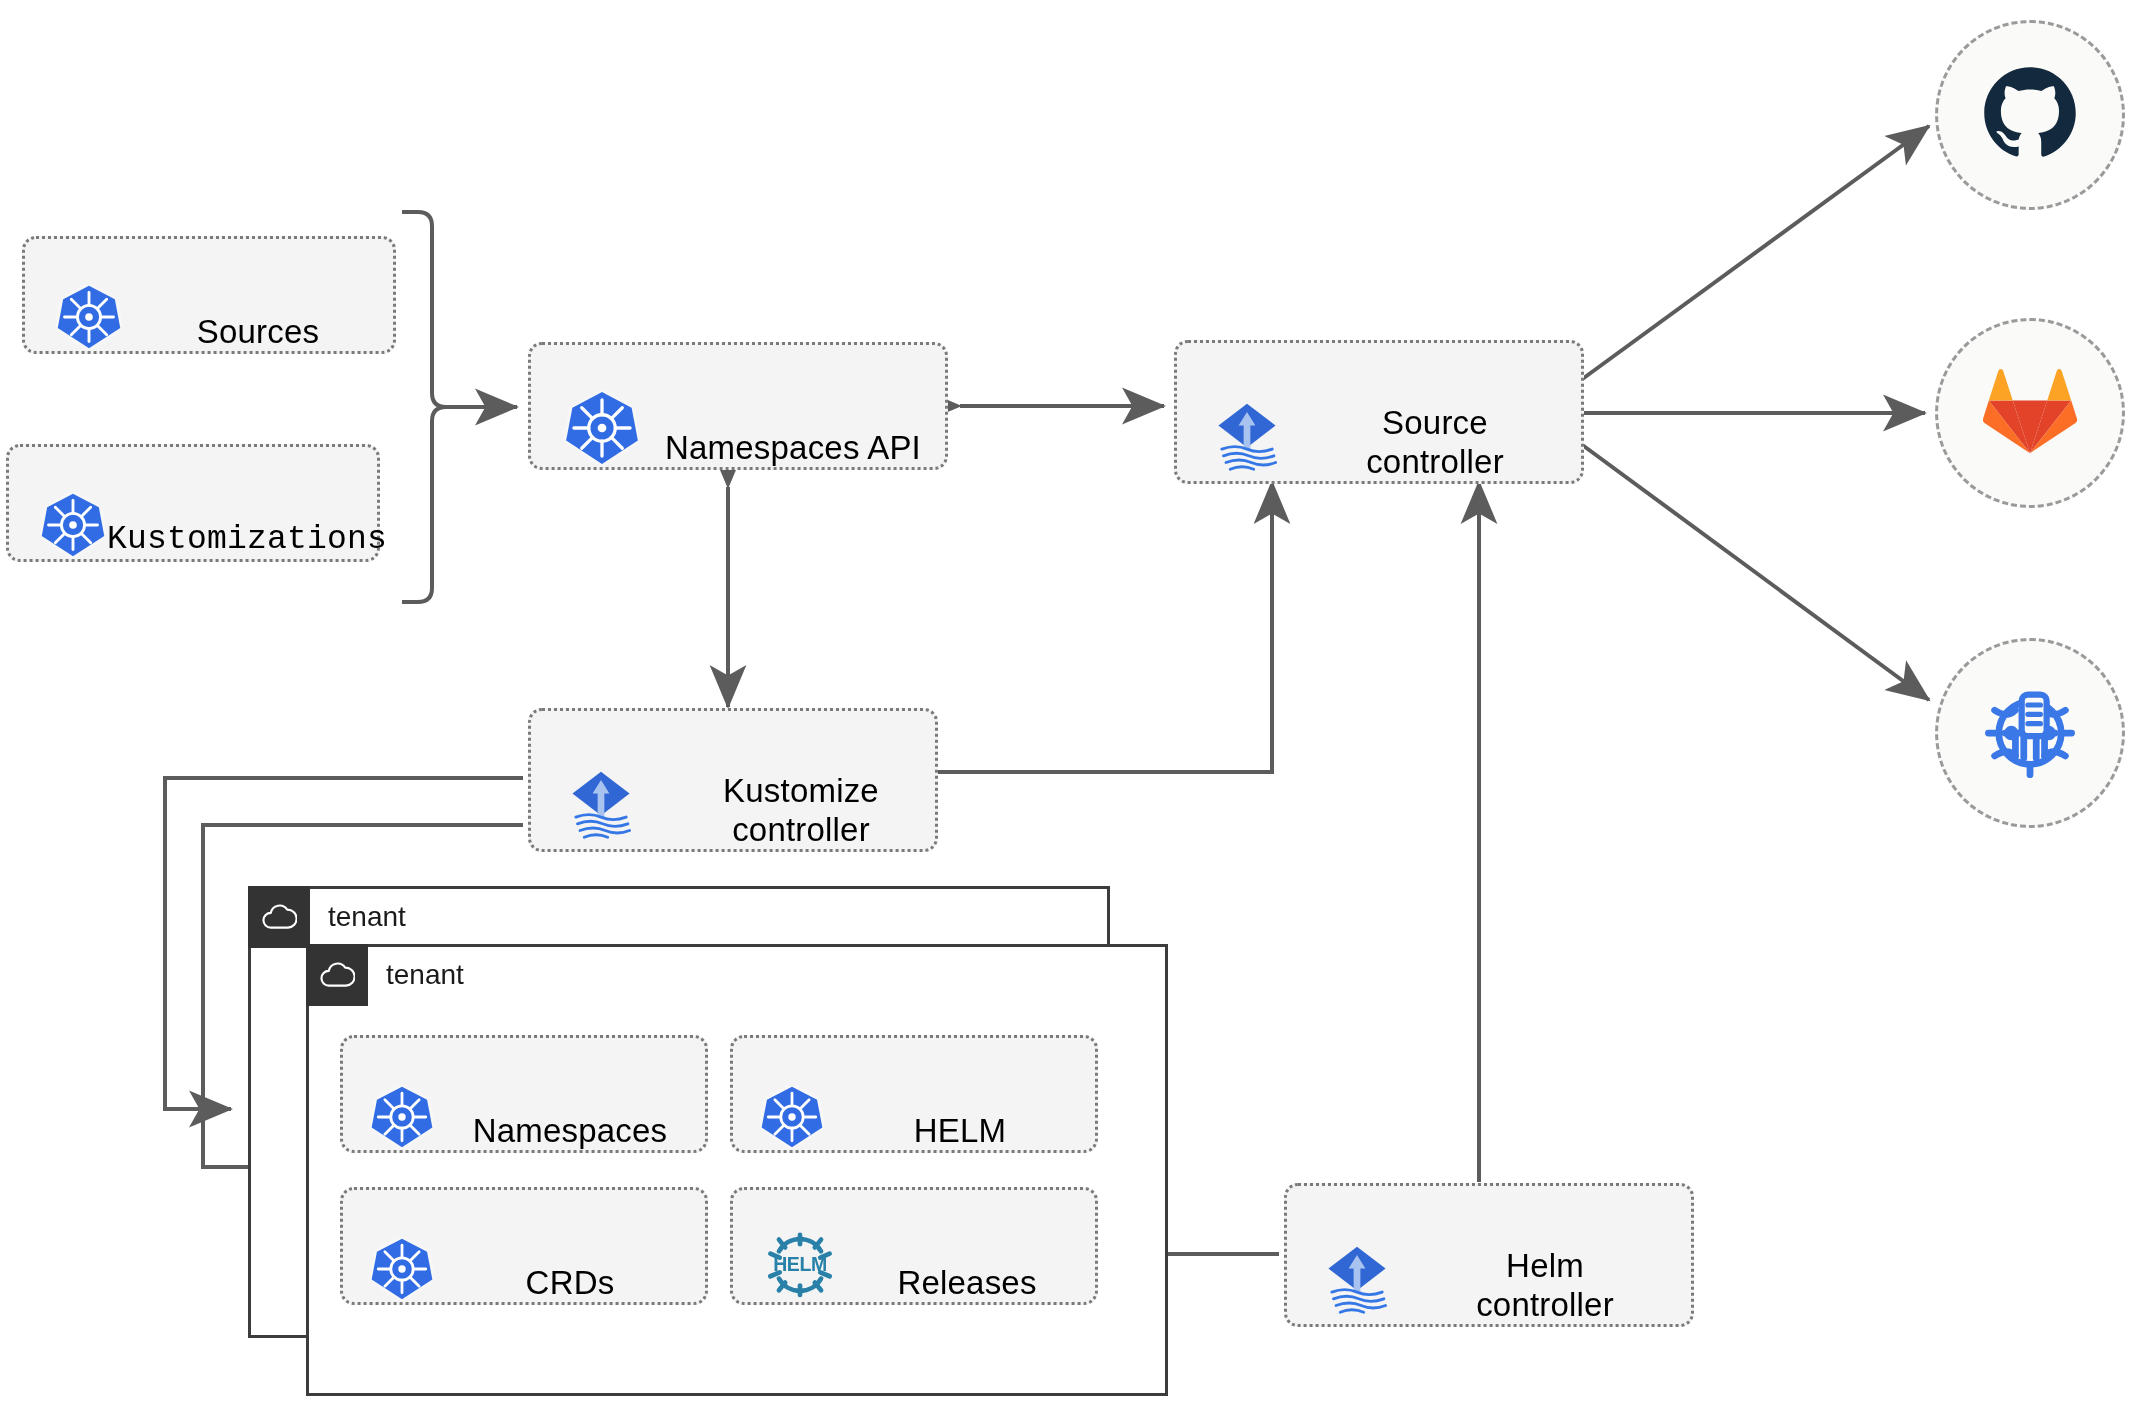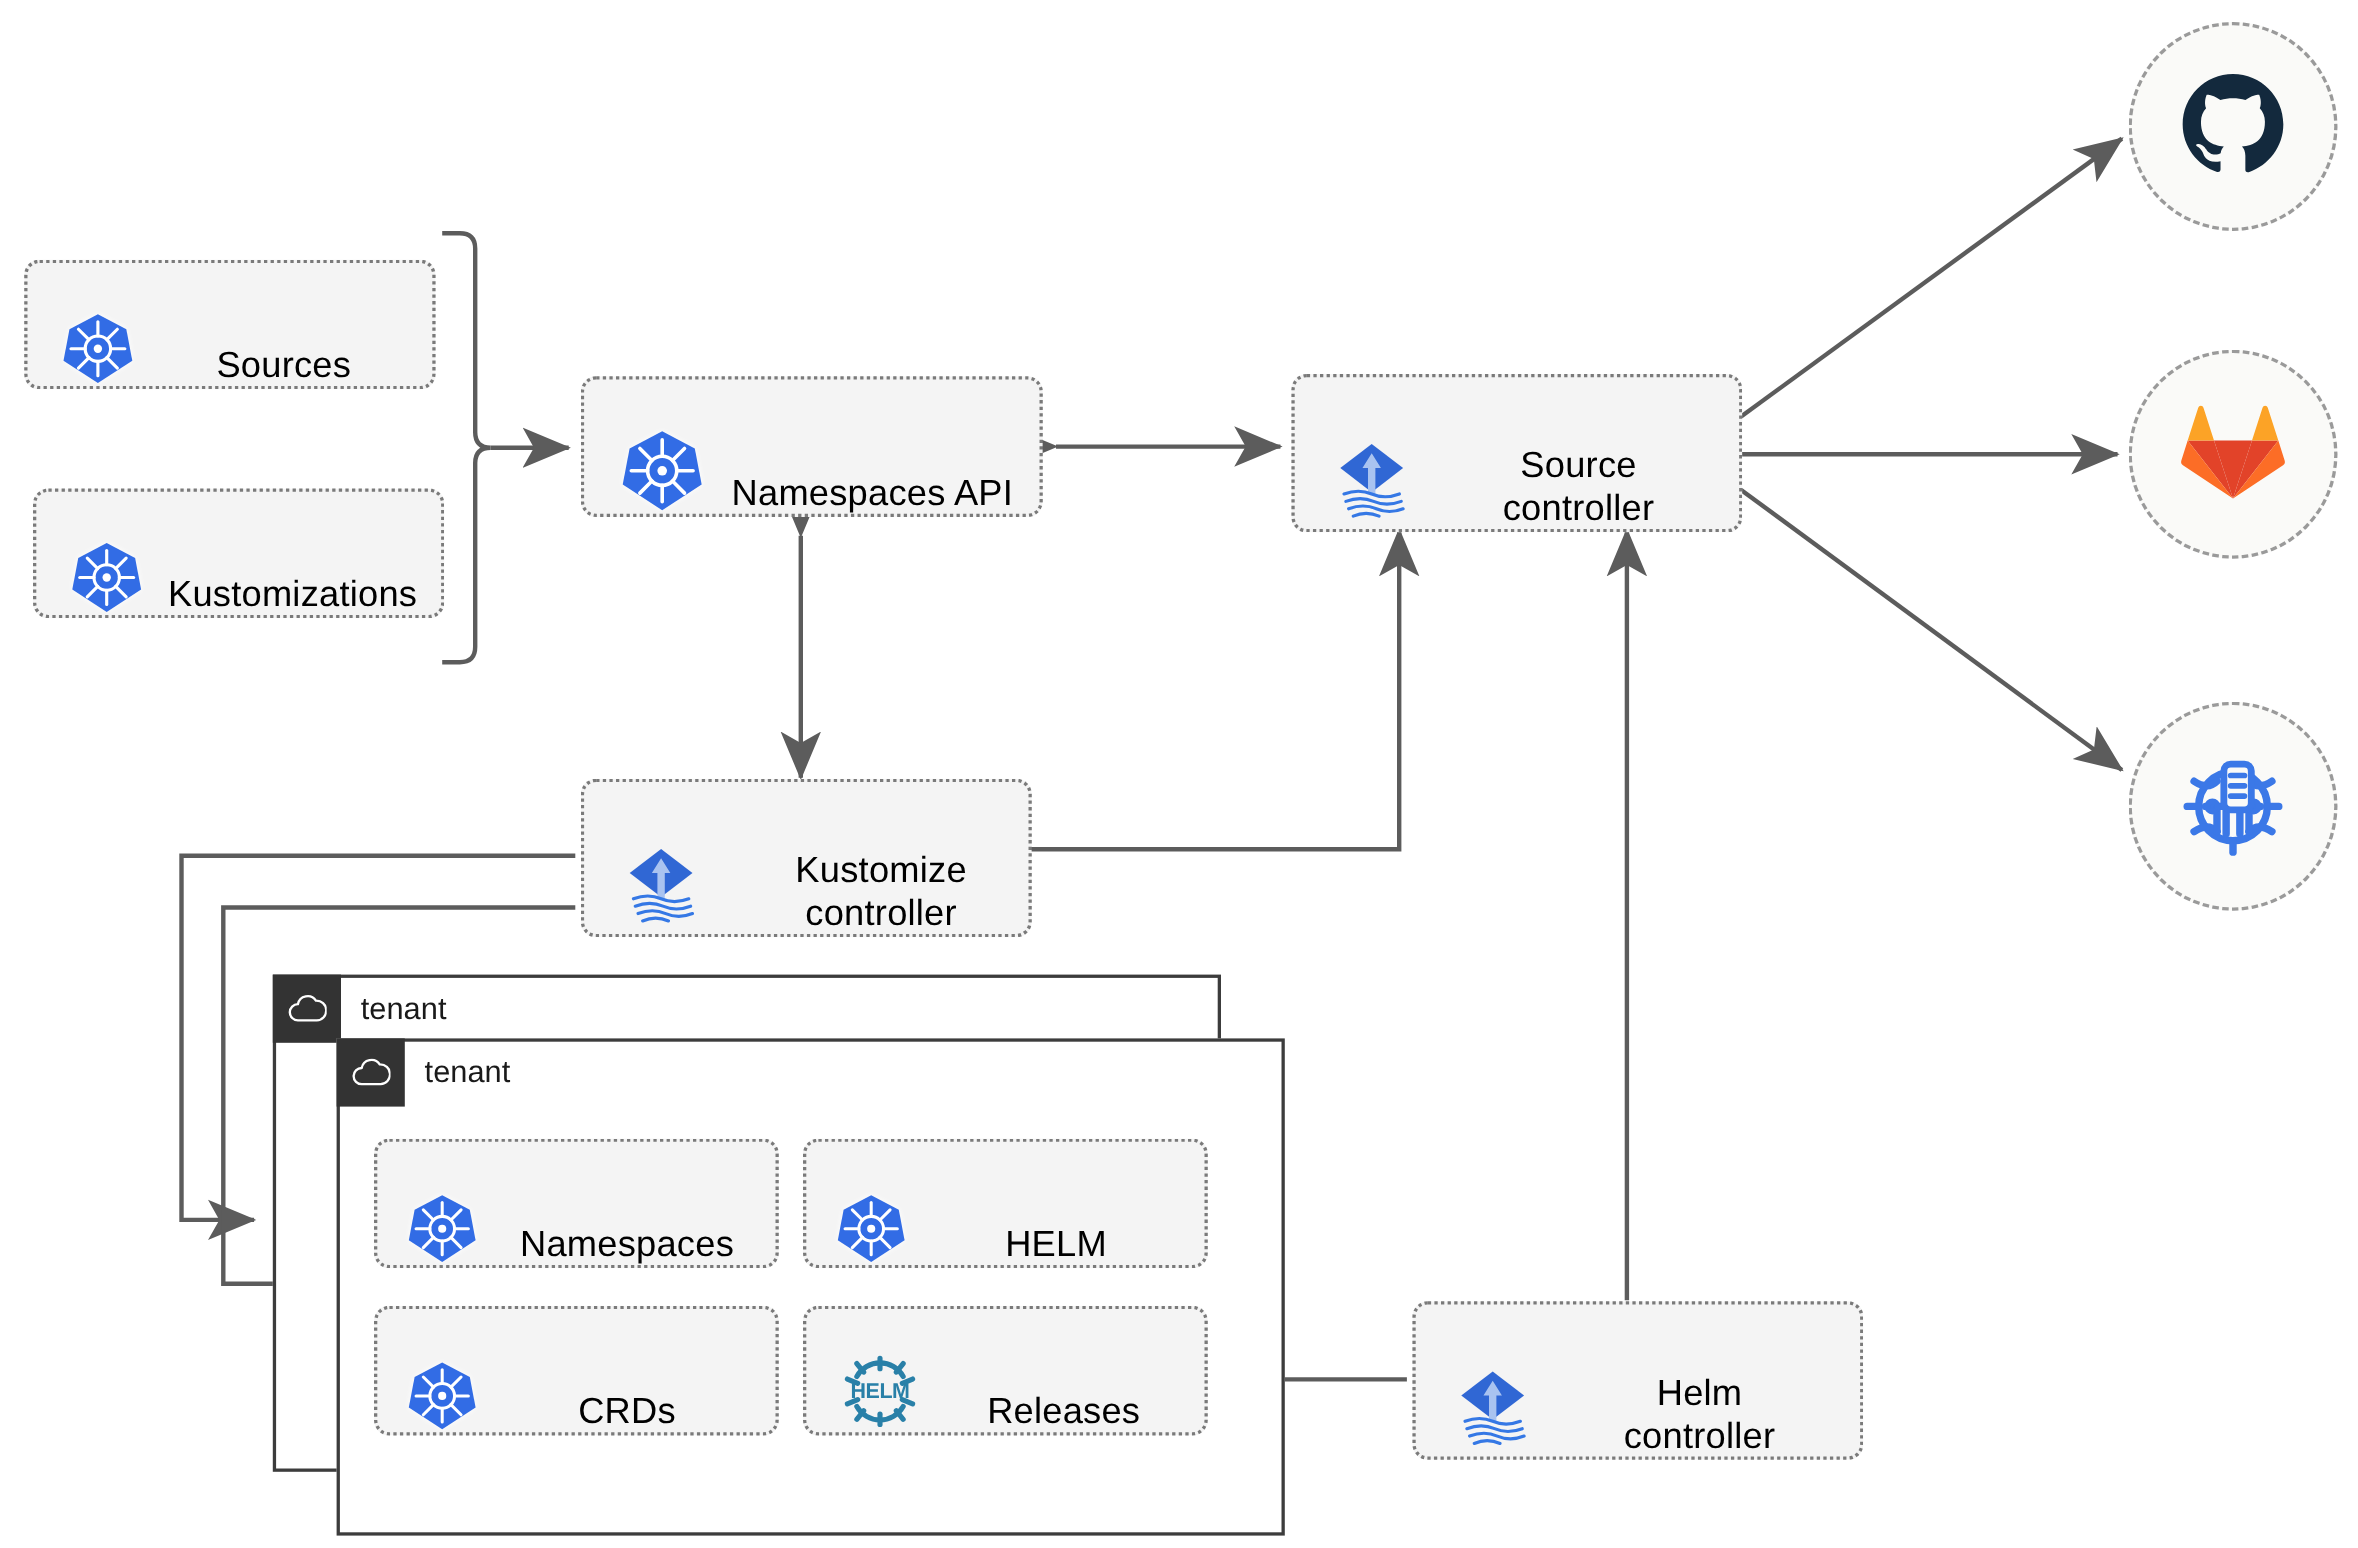--- a/index.html
+++ b/index.html
@@ -121,21 +121,21 @@
             <path d="M62,62 L76,76"></path>
           <path d="M62,38 L76,24"></path>
             <path d="M38,62 L24,76"></path>
         </g>
         <circle cx="50" cy="50" r="5.6" fill="#fff"></circle>
       </svg>
     </span>
     <span class="lbl">Sources</span>
   </div>
 
-  <div class="node" style="left:30px;top:444px;width:374px;height:118px;">
+  <div class="node" style="left:6px;top:444px;width:374px;height:118px;font-family:Liberation Mono, monospace;">
     <span class="ico k8s-wrap" style="margin-left:30px;">
       <svg width="68" height="68" viewBox="0 0 100 100">
         <polygon points="50,4 88,24 96,66 50,96 4,66 12,24" fill="#326ce5"></polygon>
         <g fill="none" stroke="#fff" stroke-width="4.2" stroke-linecap="round">
           <circle cx="50" cy="50" r="17"></circle>
           <path d="M50,33 L50,14"></path>
             <path d="M50,67 L50,86"></path>
           <path d="M33,50 L14,50"></path>
             <path d="M67,50 L86,50"></path>
           <path d="M38,38 L24,24"></path>

